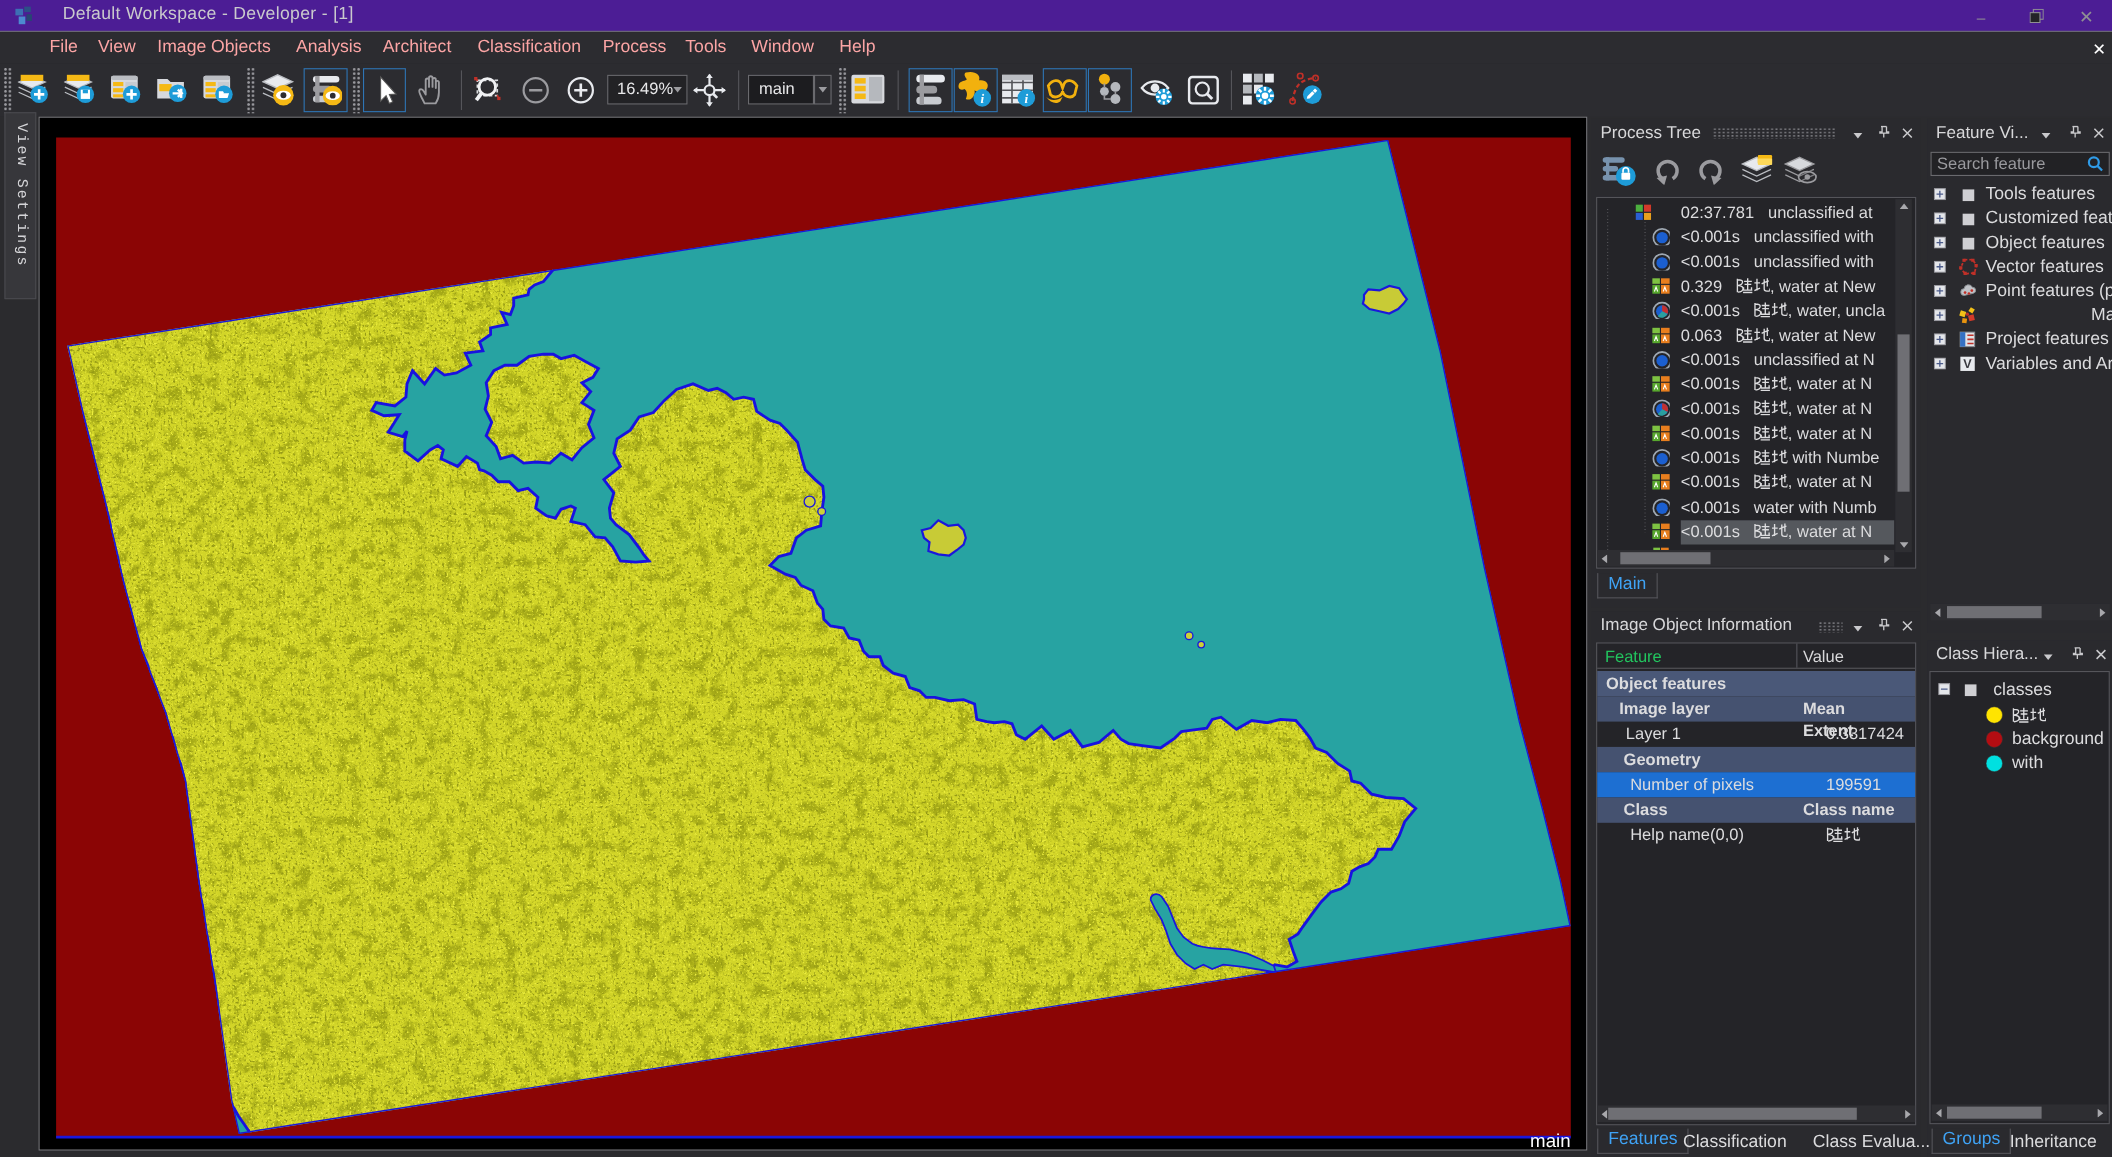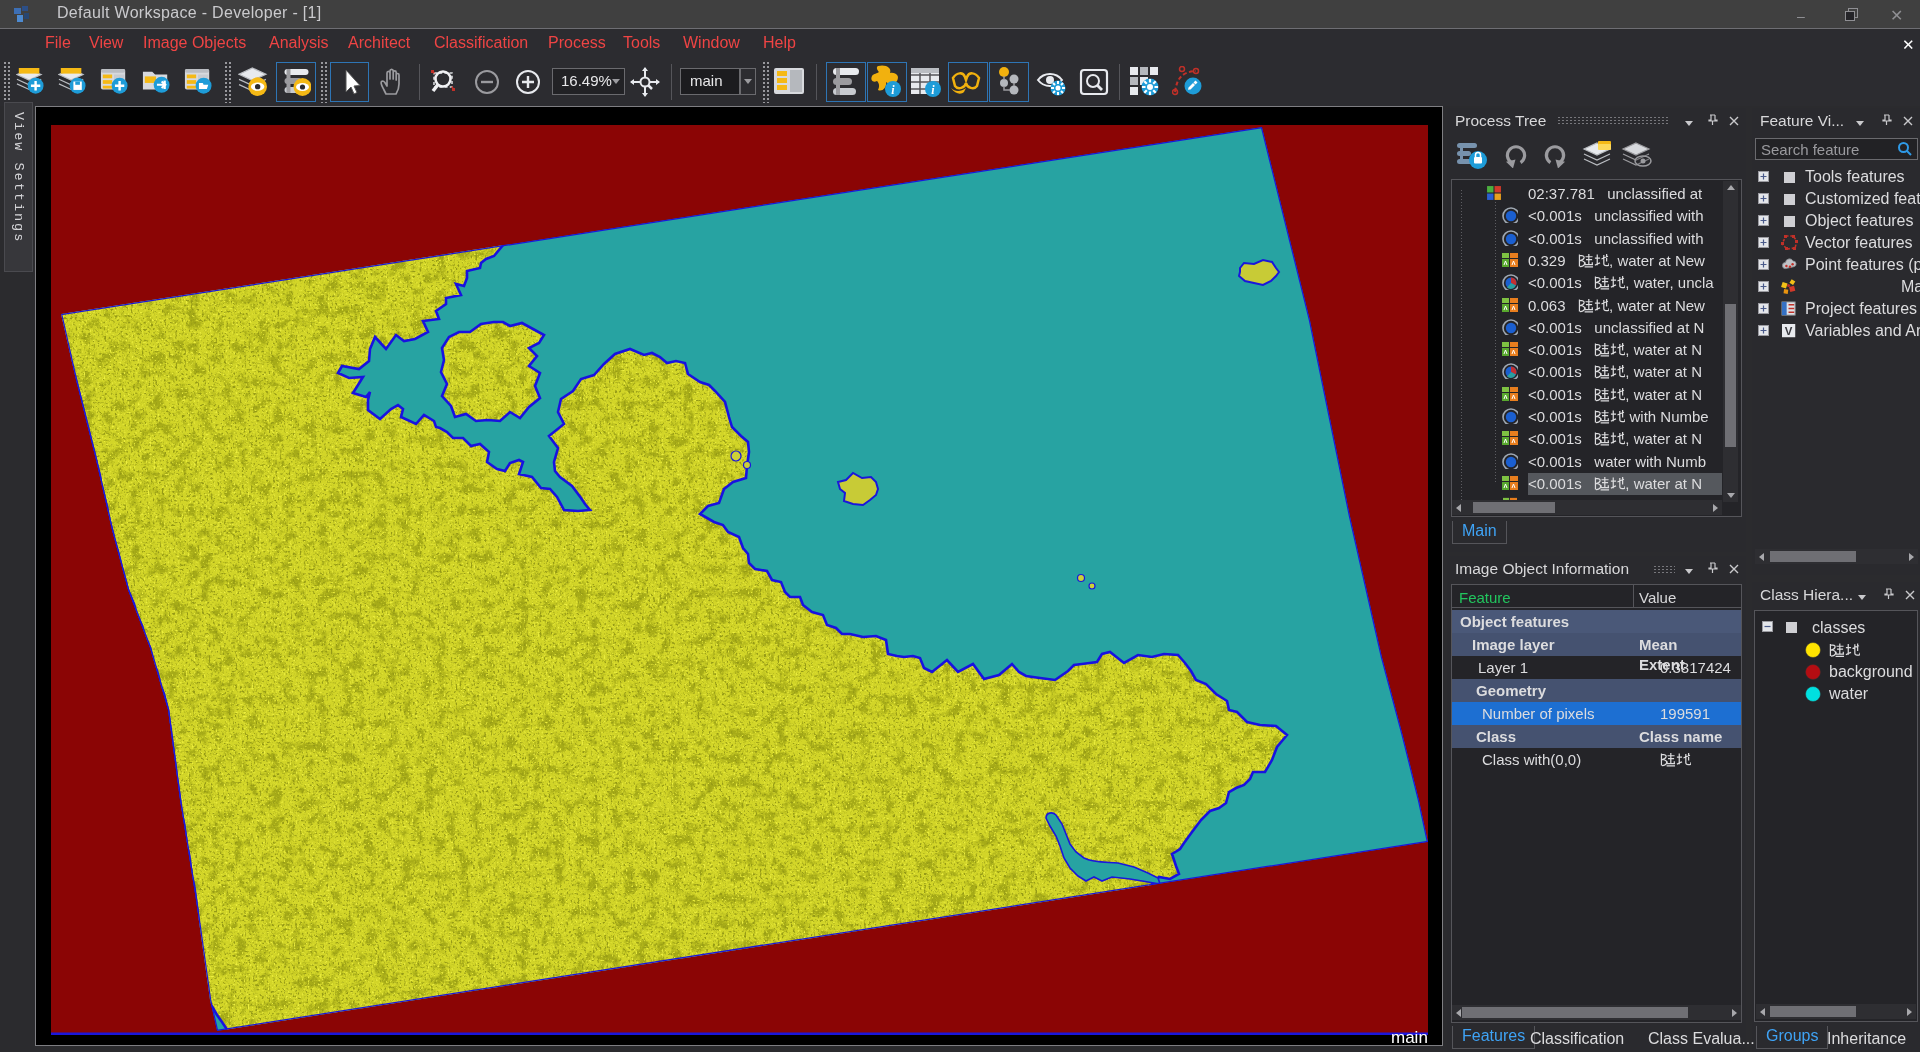--- a/index.html
+++ b/index.html
@@ -1,19 +1,19 @@
 <!DOCTYPE html>
 <html><head><meta charset="utf-8"><style>*{margin:0;padding:0;box-sizing:border-box}
 html,body{width:1920px;height:1052px;overflow:hidden;background:#2b2b2e;font-family:"Liberation Sans",sans-serif}
 .abs{position:absolute}
-#titlebar{position:absolute;left:0;top:0;width:1920px;height:29px;background:#404040;border-bottom:1px solid #6e6e73}
+#titlebar{position:absolute;left:0;top:0;width:1920px;height:29px;background:#4c1d95;border-bottom:1px solid #6e6e73}
 #titlebar .t{position:absolute;left:57px;top:4px;font-size:16px;color:#cacacd;letter-spacing:.3px}
 .winbtn{position:absolute;top:8px;color:#8f8f93;font-size:14px}
 #menubar{position:absolute;left:0;top:30px;width:1920px;height:28px;background:#2c2c30}
-#menubar span{position:absolute;top:4px;font-size:16px;color:#ef4444}
+#menubar span{position:absolute;top:4px;font-size:16px;color:#fca5a5}
 #toolbar{position:absolute;left:0;top:58px;width:1920px;height:48px;background:#2c2c30}
 #leftstrip{position:absolute;left:0;top:106px;width:35px;height:946px;background:#2b2b2e}
 #vstab{position:absolute;left:4px;top:102px;width:29px;height:170px;background:#37373b;border:1px solid #4a4a4f}
 #vstab .txt{position:absolute;left:6px;top:9px;width:16px;font-family:"Liberation Mono",monospace;font-size:13.5px;color:#d5d5d8;writing-mode:vertical-lr;letter-spacing:2px}
 #viewport{position:absolute;left:35px;top:106px;width:1408px;height:940px;border:1px solid #7e7e82;background:#000}
 .panel{position:absolute;background:#2a2a2e}
 .ptitle{position:absolute;font-size:15.5px;color:#d8d8da;left:8px;top:4px;white-space:nowrap}
 .dots{position:absolute;height:10px;background-image:radial-gradient(circle,#77777c 0.8px,transparent 1px);background-size:4px 3px}
 .sunk{position:absolute;background:#242428;border:1px solid #55555a}
 .tab{position:absolute;font-size:16px;color:#3fa3f5;border:1px solid #55555a;border-top:none;background:#2a2a2e;padding:1px 9px 3px;white-space:nowrap}
@@ -683,21 +683,21 @@
       <use href="#lu"></use>
       <use href="#di" x="17"></use>
     </svg></div>
 <svg class="abs" style="left:1805px;top:664px" width="16" height="16" viewBox="0 0 16 16">
     <circle cx="8" cy="8" r="7.5" fill="#b40d12" stroke="#333" stroke-width="0.5"></circle>
   </svg>
 <div class="row" style="left:1829px;top:663px;font-size:16px">background</div>
 <svg class="abs" style="left:1805px;top:686px" width="16" height="16" viewBox="0 0 16 16">
     <circle cx="8" cy="8" r="7.5" fill="#00e0e0" stroke="#333" stroke-width="0.5"></circle>
   </svg>
-<div class="row" style="left:1829px;top:685px;font-size:16px">water</div>
+<div class="row" style="left:1829px;top:685px;font-size:16px">with</div>
 <div class="hs" style="left:1756px;top:1004px;width:160px;height:15px"></div>
 <svg class="abs" style="left:1759px;top:1008px" width="8" height="8" viewBox="0 0 8 8">
     <path d="M6,0 L1,4 L6,8" fill="#a8a8ac"></path>
   </svg>
 <svg class="abs" style="left:1905px;top:1008px" width="8" height="8" viewBox="0 0 8 8">
     <path d="M2,0 L7,4 L2,8" fill="#a8a8ac"></path>
   </svg>
 <div class="thumb" style="left:1770px;top:1006px;width:86px;height:11px"></div>
 <div class="tab" style="left:1756px;top:1026px">Groups</div>
 <div class="tabtxt" style="left:1827px;top:1030px">Inheritance</div>
@@ -730,21 +730,21 @@
 <div class="row " style="left:1660px;top:659px">0.3317424</div>
 <div style="position:absolute;left:1452px;top:679px;width:289px;height:23px;background:#455270"></div>
 <div class="row b" style="left:1476px;top:682px">Geometry</div>
 <div class="row b" style="left:1639px;top:656px">Extent</div>
 <div style="position:absolute;left:1452px;top:702px;width:289px;height:23px;background:#1d6fd2"></div>
 <div class="row " style="left:1482px;top:705px">Number of pixels</div>
 <div class="row " style="left:1660px;top:705px">199591</div>
 <div style="position:absolute;left:1452px;top:725px;width:289px;height:23px;background:#455270"></div>
 <div class="row b" style="left:1476px;top:728px">Class</div>
 <div class="row b" style="left:1639px;top:728px">Class name</div>
-<div class="row " style="left:1482px;top:751px">Class with(0,0)</div>
+<div class="row " style="left:1482px;top:751px">Help name(0,0)</div>
 <div class="row " style="left:1660px;top:751px"><svg width="31" height="15" viewBox="0 0 33 16" style="vertical-align:-2px">
       <use href="#lu"></use>
       <use href="#di" x="17"></use>
     </svg></div>
 <div class="hs" style="left:1452px;top:1005px;width:289px;height:15px"></div>
 <svg class="abs" style="left:1455px;top:1009px" width="8" height="8" viewBox="0 0 8 8">
     <path d="M6,0 L1,4 L6,8" fill="#a8a8ac"></path>
   </svg>
 <svg class="abs" style="left:1730px;top:1009px" width="8" height="8" viewBox="0 0 8 8">
     <path d="M2,0 L7,4 L2,8" fill="#a8a8ac"></path>

